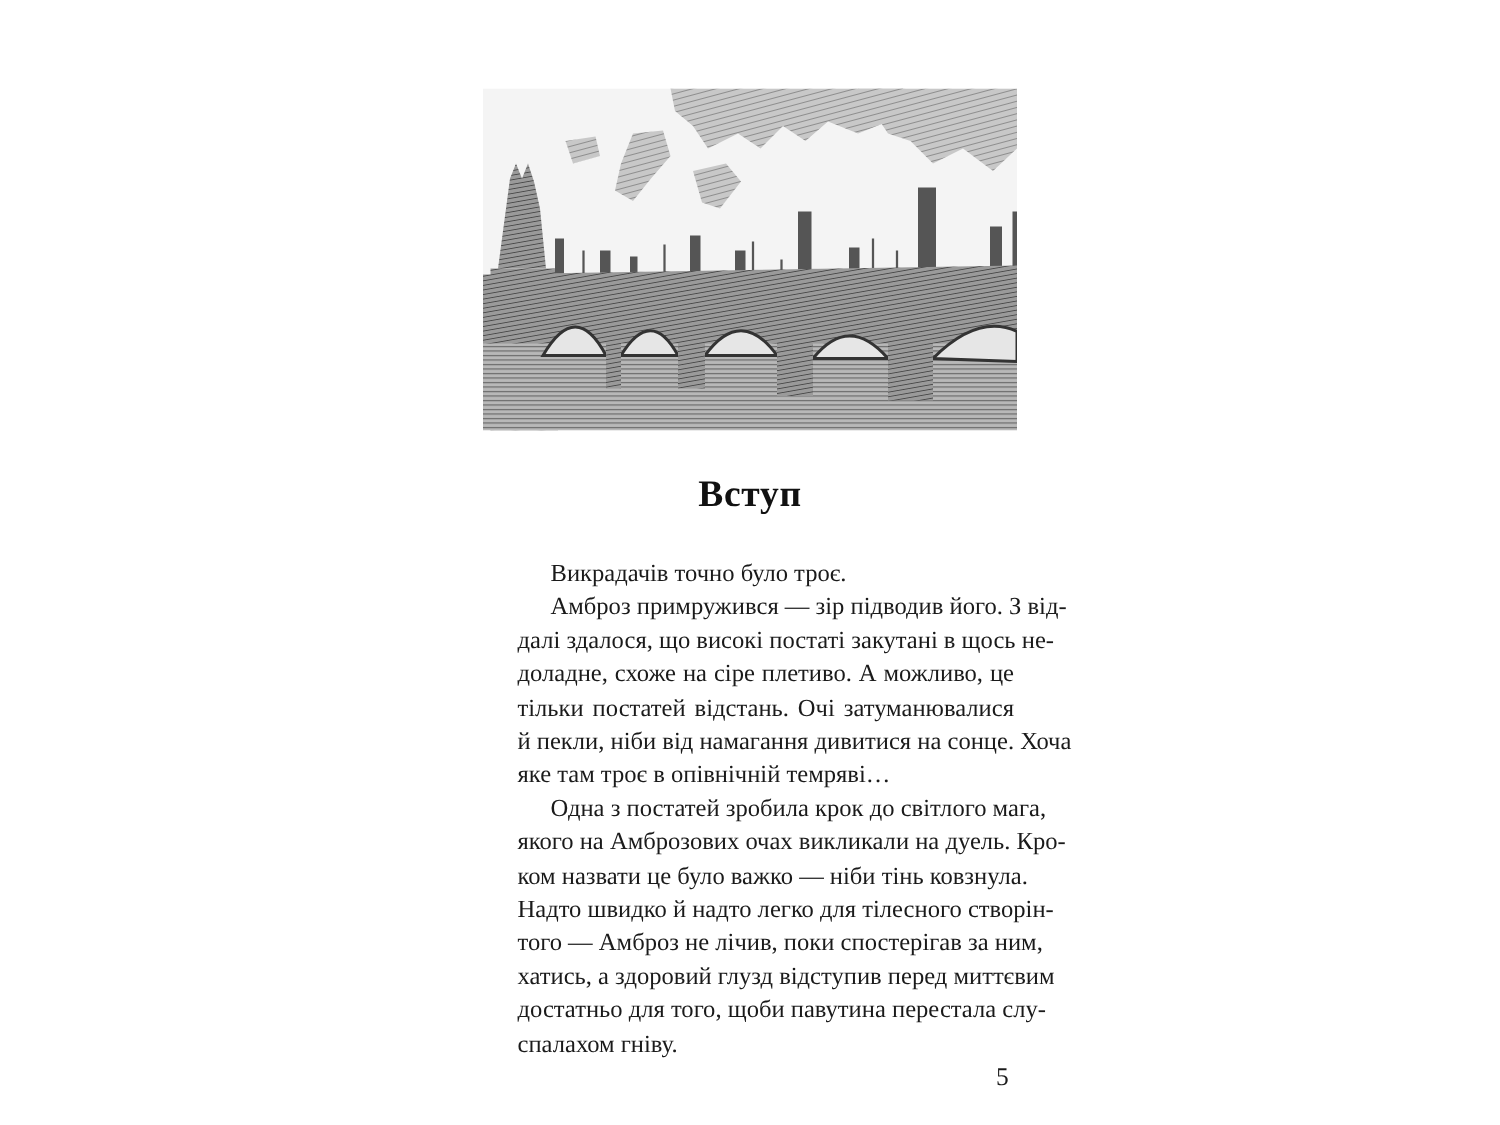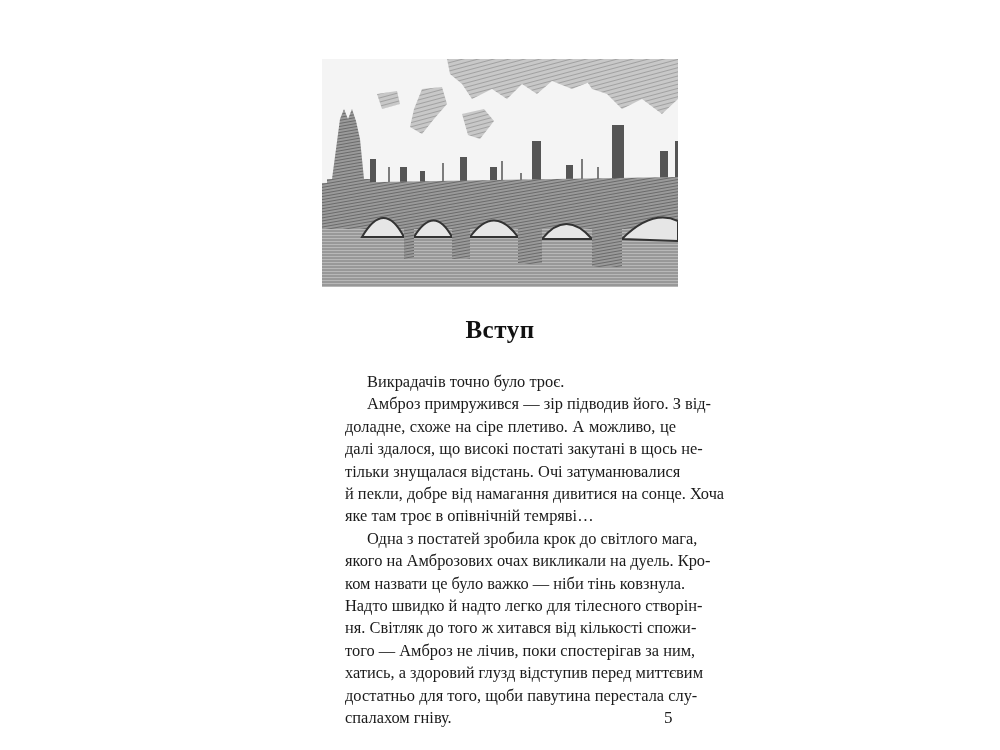--- a/index.html
+++ b/index.html
@@ -98,32 +98,31 @@
   </svg>
 
   <div class="chapter-title">Вступ</div>
 
   <div class="body-text">
     <p class="para">
       <span class="line last">Викрадачів точно було троє.</span>
     </p>
     <p class="para">
       <span class="line">Амброз примружився — зір підводив його. З від-</span>
+      <span class="line">далі здалося, що високі постаті закутані в щось не-</span>
       <span class="line">доладне, схоже на сіре плетиво. А можливо, це</span>
-      <span class="line">далі здалося, що високі постаті закутані в щось не-</span>
-      <span class="line">тільки знущалася відстань. Очі затуманювалися</span>
-      <span class="line">й пекли, добре від намагання дивитися на сонце. Хоча</span>
+      <span class="line">тільки постатей відстань. Очі затуманювалися</span>
+      <span class="line">й пекли, ніби від намагання дивитися на сонце. Хоча</span>
       <span class="line last">яке там троє в опівнічній темряві…</span>
     </p>
     <p class="para">
       <span class="line">Одна з постатей зробила крок до світлого мага,</span>
       <span class="line">якого на Амброзових очах викликали на дуель. Кро-</span>
       <span class="line">ком назвати це було важко — ніби тінь ковзнула.</span>
       <span class="line">Надто швидко й надто легко для тілесного створін-</span>
-      <span class="line">ня. Світляк до того ж хитався від кількості спожи-</span>
       <span class="line">того — Амброз не лічив, поки спостерігав за ним,</span>
       <span class="line">хатись, а здоровий глузд відступив перед миттєвим</span>
       <span class="line">достатньо для того, щоби павутина перестала слу-</span>
       <span class="line last">спалахом гніву.</span>
     </p>
   </div>
 
   <div class="page-number">5</div>
 </div>
 

